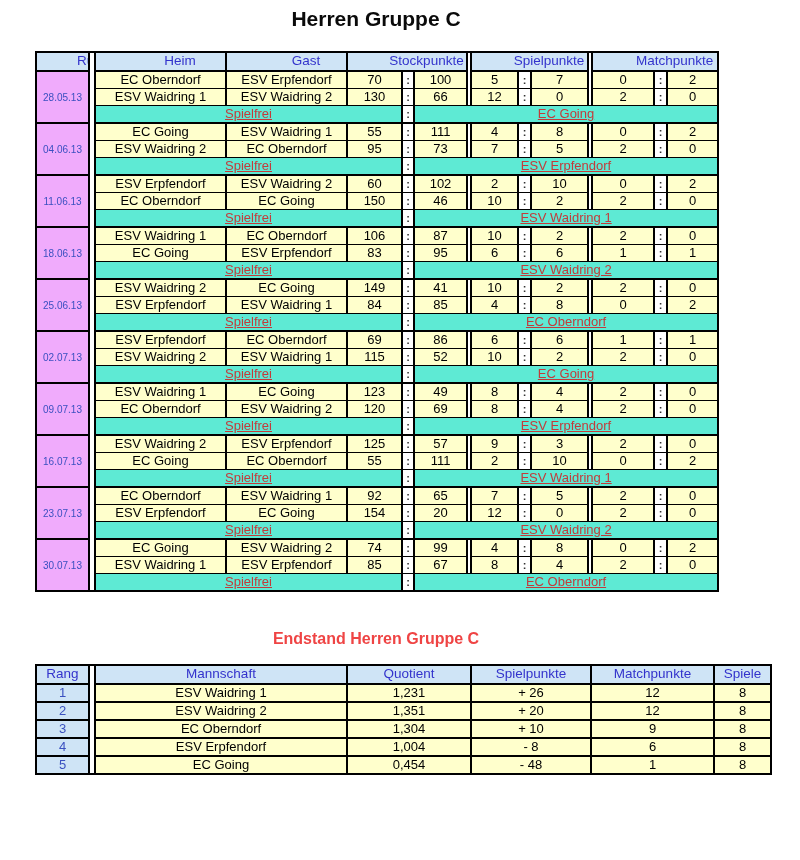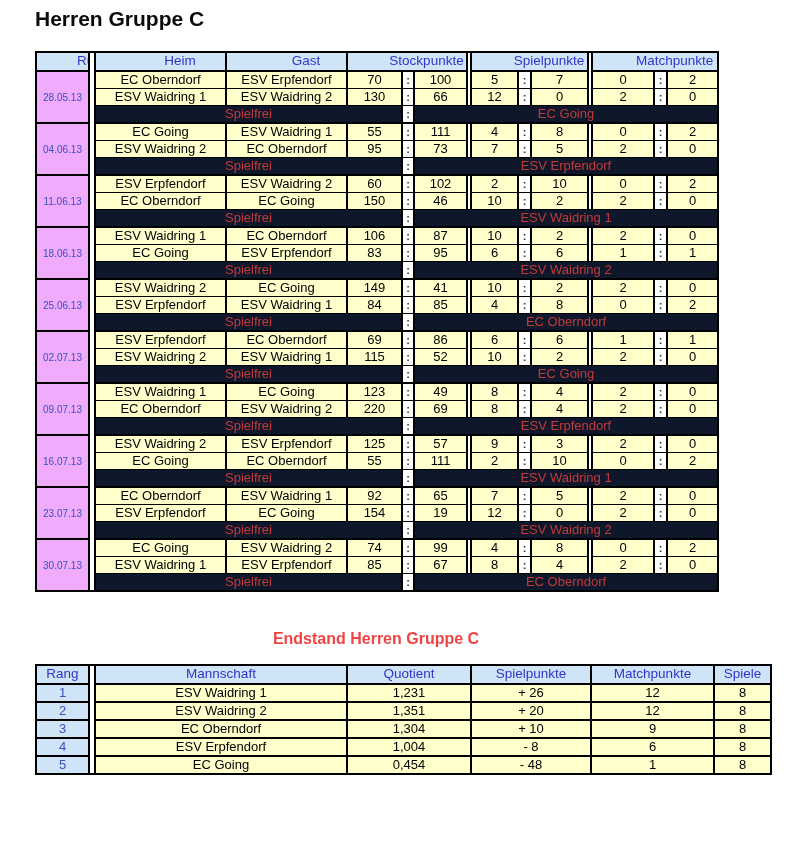--- a/index.html
+++ b/index.html
@@ -1,20 +1,20 @@
 <!DOCTYPE html>
 <html><head>
 <meta charset="utf-8">
 <style>
   html,body { margin:0; padding:0; }
   body {
     width:800px; height:860px; background:#ffffff;
     font-family:"Liberation Sans", sans-serif; overflow:hidden;
   }
-  .titles { width:682px; margin-left:35px; }
+  .titles { width:682px; margin-left:35px; text-align:center; }
   .page-title   { margin-top:7px;  font-size:21px; font-weight:bold; color:#0a0a0a; }
   .page-subtitle{ margin-top:4px;  font-size:15px; font-weight:bold; color:#0a0a0a; }
   .standings-title { width:682px; margin:38px 0 0 35px; text-align:center;
                      font-size:16px; font-weight:bold; color:#ef4444; }
 
   table { border-collapse:collapse; table-layout:fixed; }
 
   
   .results { width:682px; margin:20px 0 0 35px; border:2px solid #000; }
   .results th, .results td {
@@ -23,21 +23,21 @@
     font-size:13px; line-height:1.1; color:#000;
     white-space:nowrap; overflow:hidden;
   }
   .results th { background:#cfe4f6; color:#3333cc; font-weight:normal; font-size:13.5px; height:17px;padding-left:40px; }
   .results td { background:#ffffcc; }
   .results tr.m1 > td { border-bottom-width:1px; }
   .results tr.m2 > td { border-top-width:1px; border-bottom-width:1px; }
   .results tr.sf > td { border-top-width:1px; }
   .results td.d { background:#f0abfc; color:#3a50c0; font-size:10px;margin-top:31px; }
   .results td.c, .results th.c { background:#ffffff; color:#333333; font-size:11px; font-weight:bold; }
-  .results td.f, .results td.b { background:#0f172a; color:#c23b3b; }
+  .results td.f, .results td.b { background:#5eead4; color:#c23b3b;text-decoration:underline; }
   .results td.g, .results th.g { border:none !important; background:#ffffff; }
 
   
   .standings { width:735px; margin:16px 12px 0 35px; border:2px solid #000; }
   .standings td {
     border:2px solid #000; height:16px; padding:0 1px;
     text-align:center; vertical-align:middle;
     font-size:13px; line-height:1.1; color:#000;
     white-space:nowrap; overflow:hidden; background:#ffffcc;
   }
@@ -338,21 +338,21 @@
       <td class="c">:</td>
       <td>4</td>
       <td class="g"></td>
       <td>2</td>
       <td class="c">:</td>
       <td>0</td>
     </tr>
     <tr class="m2">
       <td>EC Oberndorf</td>
       <td>ESV Waidring 2</td>
-      <td>220</td>
+      <td>120</td>
       <td class="c">:</td>
       <td>69</td>
       <td class="g"></td>
       <td>8</td>
       <td class="c">:</td>
       <td>4</td>
       <td class="g"></td>
       <td>2</td>
       <td class="c">:</td>
       <td>0</td>
@@ -420,21 +420,21 @@
       <td class="g"></td>
       <td>2</td>
       <td class="c">:</td>
       <td>0</td>
     </tr>
     <tr class="m2">
       <td>ESV Erpfendorf</td>
       <td>EC Going</td>
       <td>154</td>
       <td class="c">:</td>
-      <td>19</td>
+      <td>20</td>
       <td class="g"></td>
       <td>12</td>
       <td class="c">:</td>
       <td>0</td>
       <td class="g"></td>
       <td>2</td>
       <td class="c">:</td>
       <td>0</td>
     </tr>
     <tr class="sf">

